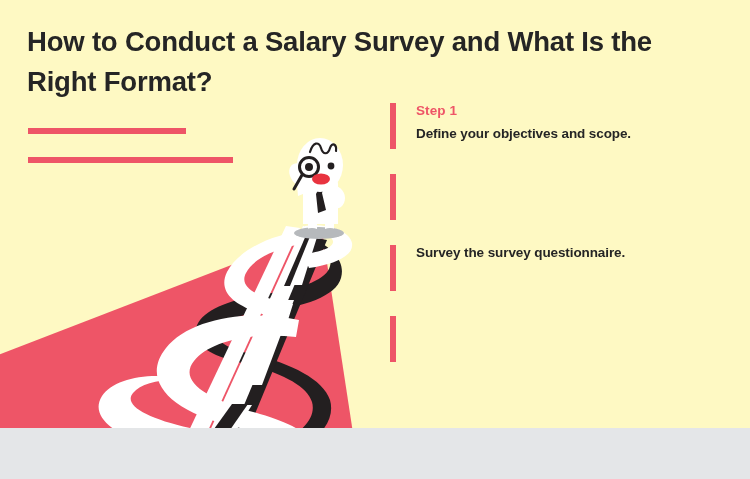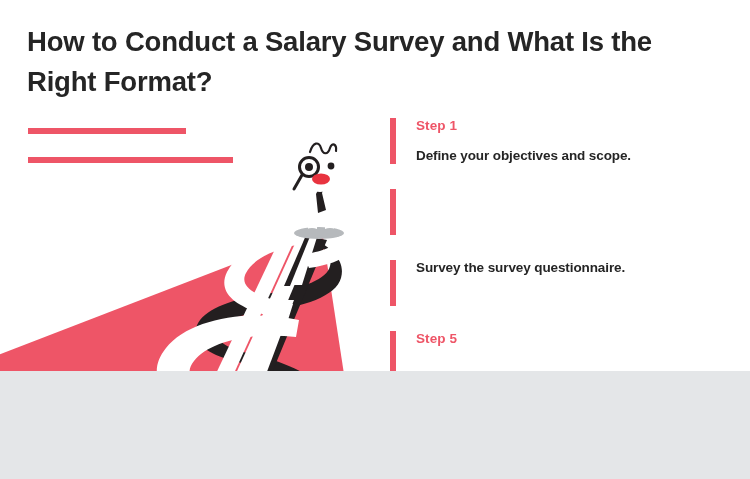--- a/index.html
+++ b/index.html
@@ -9,22 +9,22 @@
   body {
     width: 750px;
     height: 479px;
     overflow: hidden;
     font-family: "Liberation Sans", sans-serif;
     background: #e4e6e8;
   }
   #page {
     position: relative;
     width: 750px;
-    height: 371px;
-    background: #ffffff;
+    height: 428px;
+    background: #fef9c3;
     overflow: hidden;
   }
 
   
   #title {
     position: absolute;
     left: 27px;
     top: 22px;
     width: 700px;
     font-size: 27.5px;
@@ -50,21 +50,21 @@
     top: 0;
     width: 750px;
     height: 479px;
     pointer-events: none;
   }
 
   
   #steps {
     position: absolute;
     left: 390px;
-    top: 115px;
+    top: 100px;
     width: 350px;
   }
   .step {
     position: relative;
     height: 46px;
     margin-bottom: 25px;
     padding-left: 26px;
   }
   .step-marker {
     position: absolute;
@@ -80,21 +80,21 @@
     color: #ee5567;
     line-height: 15px;
     margin-top: 3px;
     letter-spacing: 0.1px;
   }
   .step-desc {
     font-size: 13.5px;
     font-weight: bold;
     color: #252525;
     line-height: 16px;
-    margin-top: 15px;
+    margin-top: 8px;
     letter-spacing: -0.1px;
   }
 </style>
 </head>
 <body>
 
 <div id="page">
 
   <svg id="illustration" viewBox="0 0 750 479" width="750" height="479" xmlns="http://www.w3.org/2000/svg">
 
@@ -250,18 +250,17 @@
     </div>
 
     <div class="step">
       <div class="step-marker"></div>
       <div class="step-desc">Survey the survey questionnaire.</div>
     </div>
 
 
     <div class="step">
       <div class="step-marker"></div>
-      <div class="step-label">Step 5</div>
     </div>
 
   </div>
 
 </div>
 
 </body></html>

